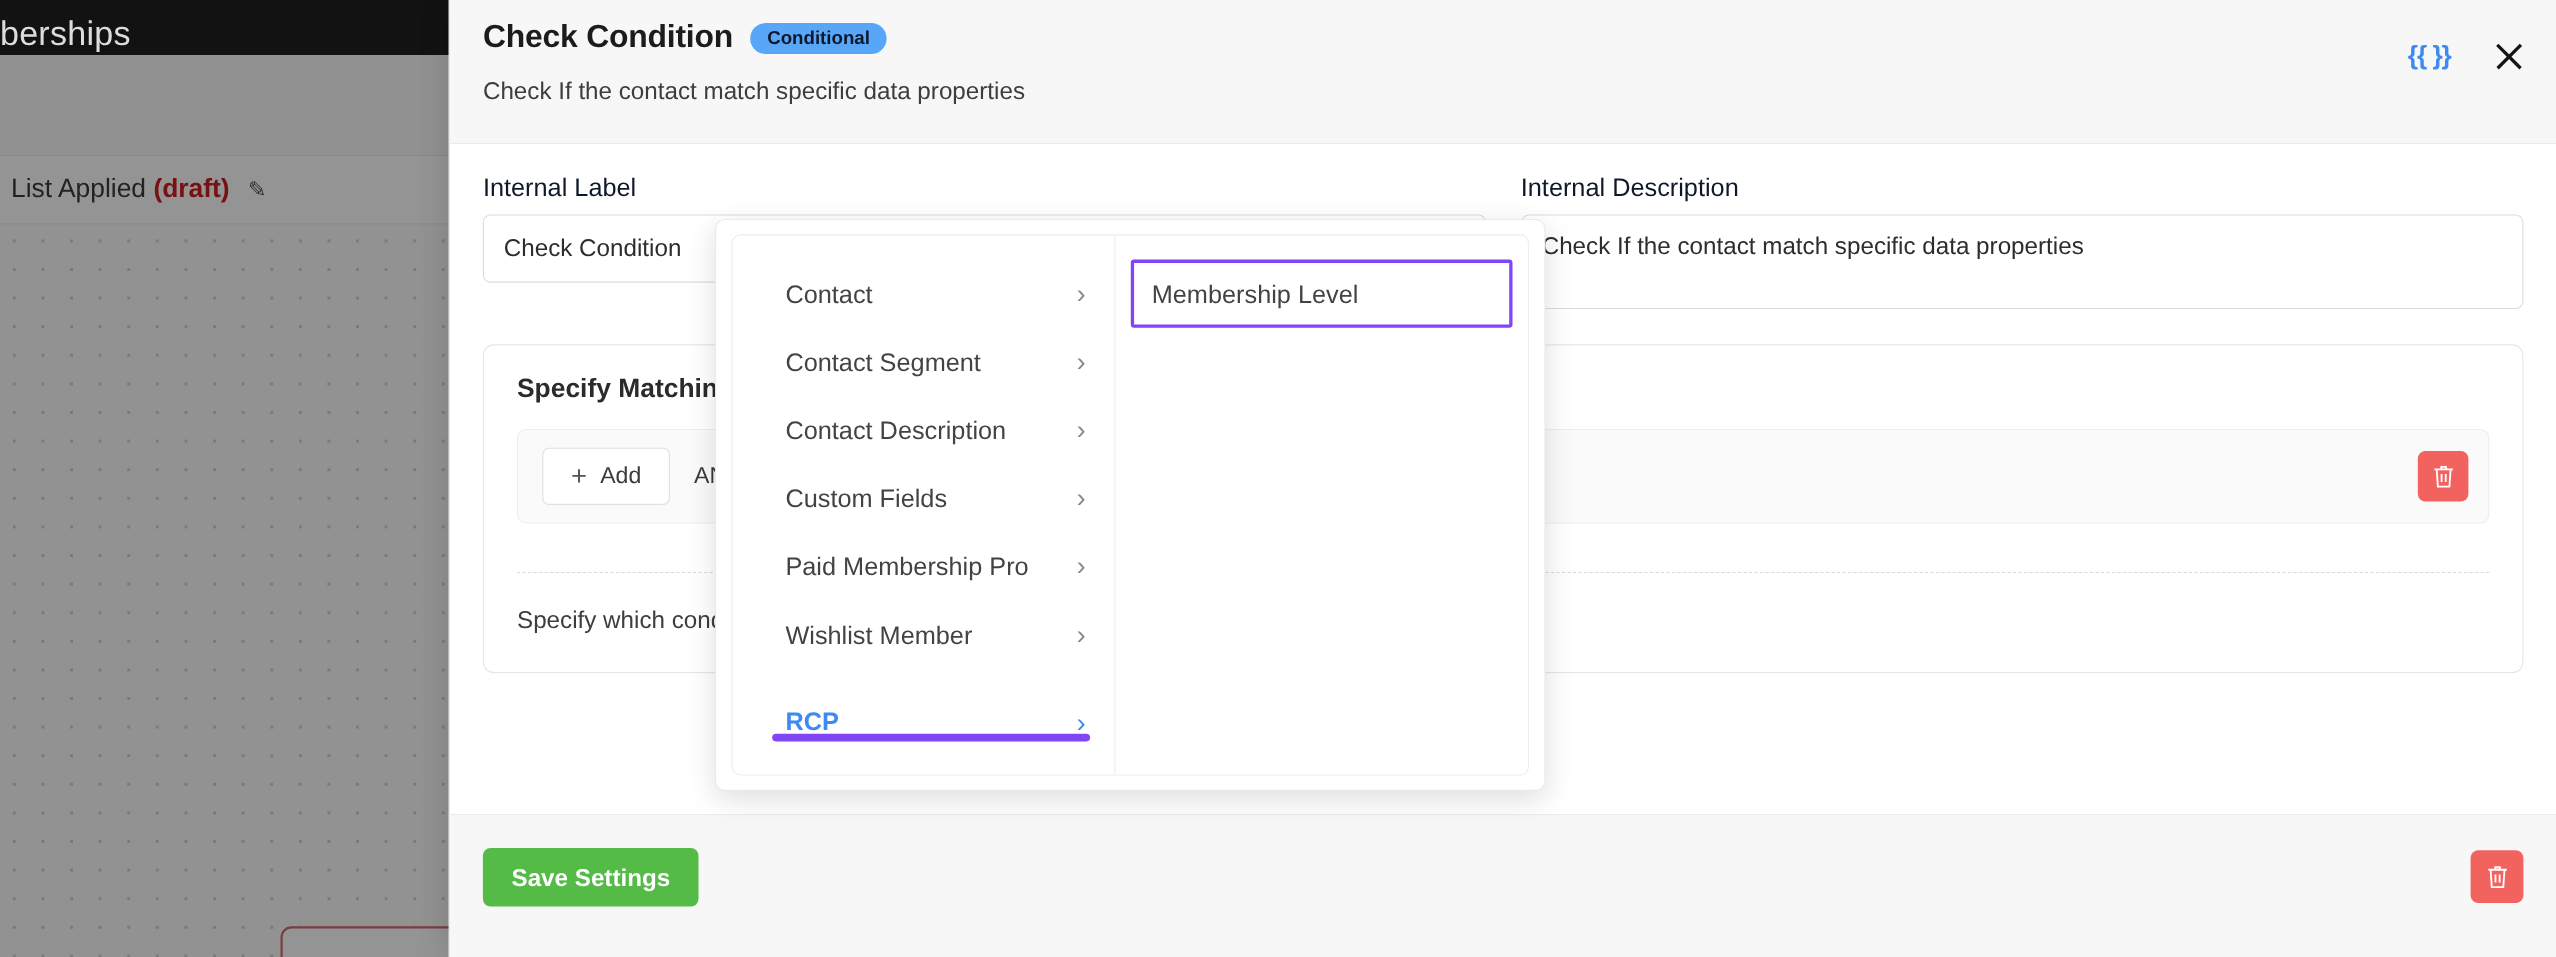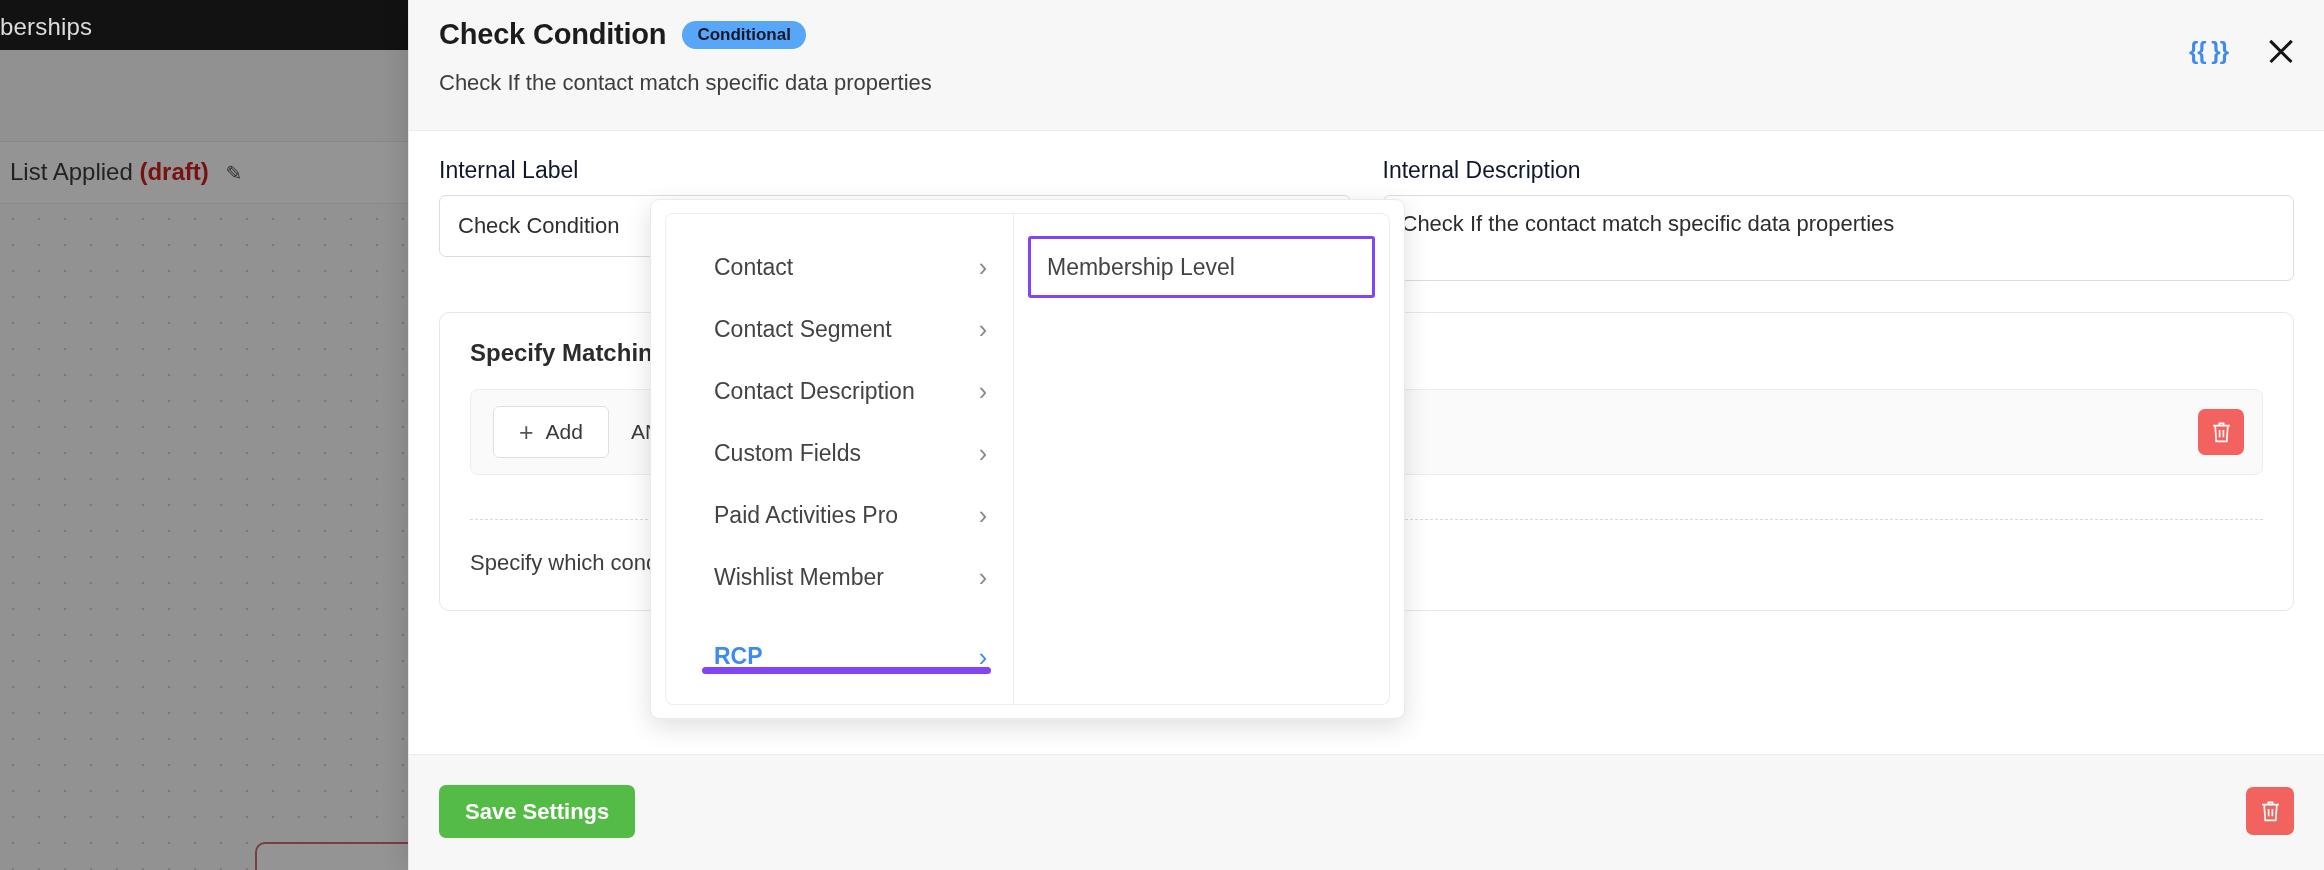--- a/index.html
+++ b/index.html
@@ -12,21 +12,21 @@
   #root { position: relative; width: 2324px; height: 870px; }
 
   
   .bg-layer { position: absolute; inset: 0; background: #ffffff; }
   .bg-topbar {
     position: absolute; left: 0; top: 0; width: 408px; height: 50px;
     background: #121212;
   }
   .bg-topbar-text {
     position: absolute; left: 0; top: 13px; width: 408px;
-    color: #dcdcdc; font-size: 24px; letter-spacing: .2px;
+    color: #dcdcdc; font-size: 31px; letter-spacing: .2px;
     white-space: nowrap; overflow: hidden;
   }
   .bg-canvas {
     position: absolute; left: 0; top: 50px; width: 408px; height: 820px;
     background:
       radial-gradient(circle, rgba(0,0,0,.16) 1.4px, transparent 1.6px) 0 0 / 26px 26px,
       #fbfbfb;
   }
   .bg-subbar {
     position: absolute; left: 0; top: 50px; width: 408px; height: 92px;
@@ -144,21 +144,21 @@
   .trash-glyph { width: 21px; height: 24px; display: block; }
   .dashed-div {
     border-top: 1px dashed #d9d9d9; margin: 44px 0 0;
   }
   .match-hint {
     margin-top: 30px; font-size: 22px; color: #3d3d3d; white-space: nowrap;
   }
 
   
   .modal-footer {
-    position: absolute; left: 0; right: 0; bottom: 0; height: 116px;
+    position: absolute; left: 0; right: 0; bottom: 0; height: 130px;
     background: #f7f7f7; border-top: 1px solid #ededed;
   }
   .save-btn {
     position: absolute; left: 30px; top: 30px;
     background: #54bb47; color: #fff; border: none; border-radius: 7px;
     height: 53px; padding: 0 26px; font-size: 22px; font-weight: bold;
     cursor: pointer; font-family: "Liberation Sans", sans-serif;
   }
   .footer-trash {
     position: absolute; right: 30px; top: 32px;
@@ -295,21 +295,21 @@
         </div>
         <div class="dd-item">
           <span>Contact Description</span>
           <span class="chev">›</span>
         </div>
         <div class="dd-item">
           <span>Custom Fields</span>
           <span class="chev">›</span>
         </div>
         <div class="dd-item">
-          <span>Paid Activities Pro</span>
+          <span>Paid Membership Pro</span>
           <span class="chev">›</span>
         </div>
         <div class="dd-item">
           <span>Wishlist Member</span>
           <span class="chev">›</span>
         </div>
         <div class="dd-item active">
           <span>RCP</span>
           <span class="chev">›</span>
           <span class="dd-underline"></span>

